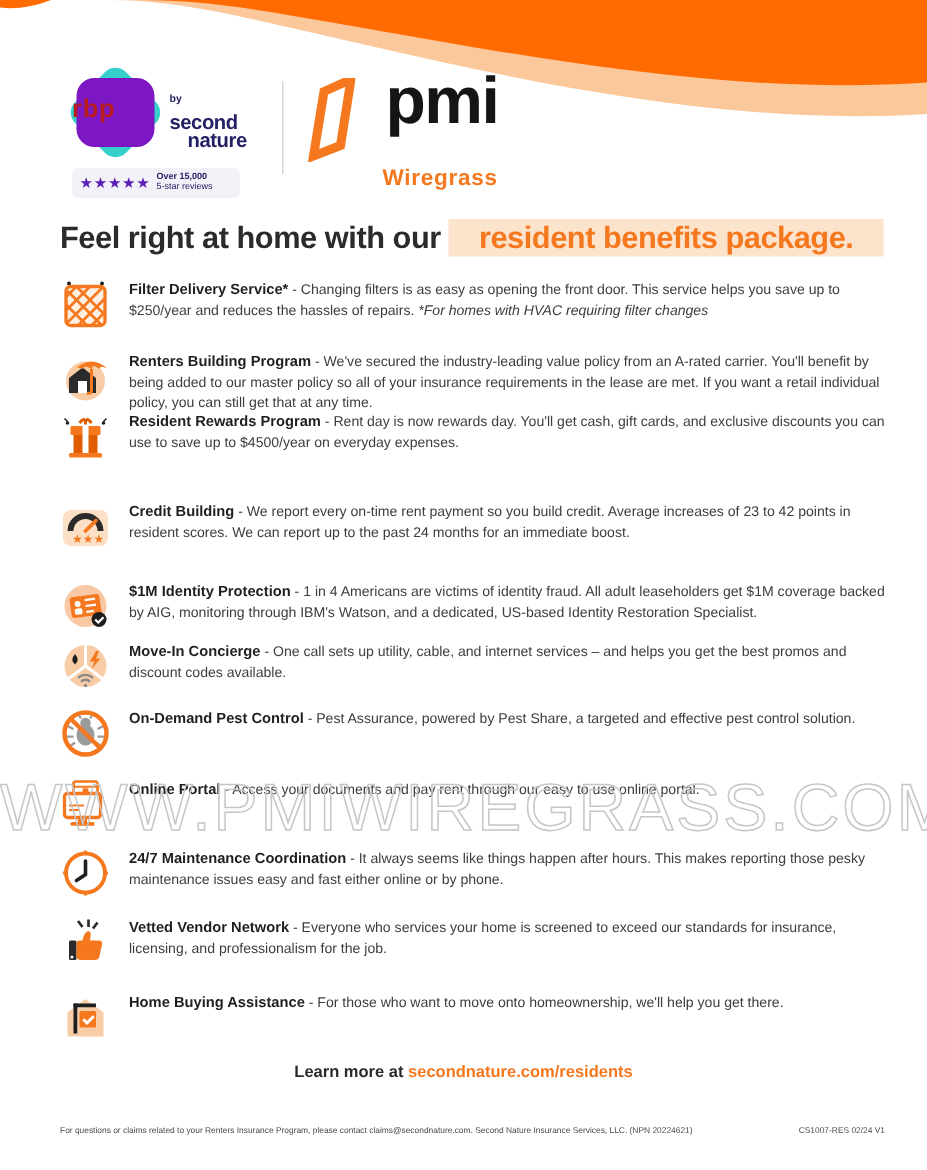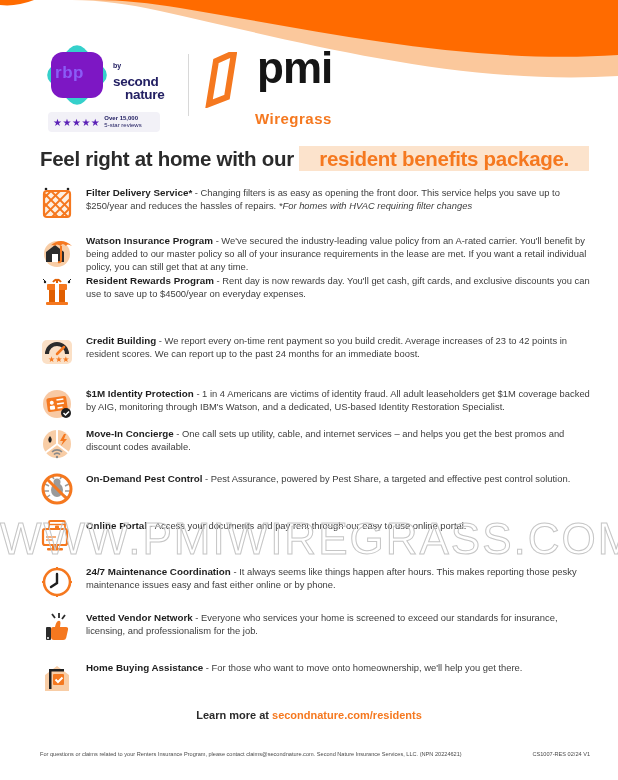--- a/index.html
+++ b/index.html
@@ -13,21 +13,21 @@
   }
   
   .hero-waves { position:absolute; top:0; left:0; width:618px; height:80px; }
   
   .logo-row { position:absolute; top:46px; left:48px; display:flex; align-items:flex-start; }
   .rbp-block { width:118px; }
   .rbp-top { display:flex; align-items:center; }
   .rbp-badge { position:relative; width:58px; height:58px; flex:0 0 58px; }
   .rbp-badge .teal1 { position:absolute; left:5px; top:5px; width:48px; height:48px; background:#35d0cb; transform:rotate(45deg); border-radius:10px; }
   .rbp-badge .purple-hex { position:absolute; left:3px; top:6px; width:52px; height:46px; background:#7d17c4; border-radius:12px; }
-  .rbp-badge .rbp-text { position:absolute; left:0; top:17px; width:36px; text-align:right; color:#8b5cf6; font-weight:bold; font-size:17px; letter-spacing:0.5px; }
+  .rbp-badge .rbp-text { position:absolute; left:0; top:17px; width:36px; text-align:left; color:#b91c1c; font-weight:bold; font-size:17px; letter-spacing:0.5px; }
   .sn-word { margin-left:7px; margin-top:10px; line-height:12px; color:#232063; }
   .sn-by { font-size:7px; font-weight:bold; vertical-align:6px; }
   .sn-name { font-size:13.5px; font-weight:bold; letter-spacing:-0.3px; display:inline-block; }
   .reviews-badge { margin-top:8px; width:112px; background:#f2f1f7; border-radius:4px; padding:3px 5px; display:flex; align-items:center; gap:4px; }
   .stars { color:#5b21b6; font-size:10px; letter-spacing:0.5px; white-space:nowrap; }
   .reviews-text { font-size:6px; color:#232063; line-height:7px; }
   .reviews-text .l1 { font-weight:bold; }
   .v-divider { width:1px; height:62px; background:#d8d8d8; margin:8px 10px 0 22px; }
   .pmi-block { position:relative; margin-left:4px; margin-top:2px; }
   .pmi-line { display:flex; align-items:flex-start; }
@@ -115,21 +115,21 @@
   <div class="b-icon">
     <svg width="34" height="34" viewBox="0 0 34 34">
       <circle cx="17" cy="20" r="13" fill="#f8cda6"></circle>
       <path d="M6,18 L15,11 L24,18 L24,28 L6,28 Z" fill="#2b2b2b"></path>
       <rect x="12" y="20" width="6" height="8" fill="#ffffff"></rect>
       <path d="M10,12 Q21,2 32,12 Q27,9 26,12 Q22,8 21,12 Q16,9 15,12 Q12,10 10,12 Z" fill="#f5781f"></path>
       <line x1="21" y1="12" x2="21" y2="26" stroke="#f5781f" stroke-width="2"></line>
       <path d="M21,26 q0,3 -3,2" stroke="#f5781f" stroke-width="2" fill="none"></path>
     </svg>
   </div>
-  <div class="b-text"><span class="b-title">Watson Insurance Program</span><span> - We've secured the industry-leading value policy from an A-rated carrier. You'll benefit by being added to our master policy so all of your insurance requirements in the lease are met. If you want a retail individual policy, you can still get that at any time.</span></div>
+  <div class="b-text"><span class="b-title">Renters Building Program</span><span> - We've secured the industry-leading value policy from an A-rated carrier. You'll benefit by being added to our master policy so all of your insurance requirements in the lease are met. If you want a retail individual policy, you can still get that at any time.</span></div>
 </div>
 
 <div class="benefit" style="top:274px">
   <div class="b-icon">
     <svg width="34" height="34" viewBox="0 0 34 34">
       <circle cx="5" cy="8" r="1.2" fill="#1f1f1f"></circle>
         <circle cx="29" cy="8" r="1.2" fill="#1f1f1f"></circle>
       <path d="M3,5 l2,2 M31,5 l-2,2" stroke="#1f1f1f" stroke-width="1"></path>
       <path d="M13,8 q4,-5 4,1 q0,-6 4,-1" fill="none" stroke="#e05e00" stroke-width="2"></path>
       <rect x="7" y="10" width="20" height="6" rx="1" fill="#f5781f"></rect>

